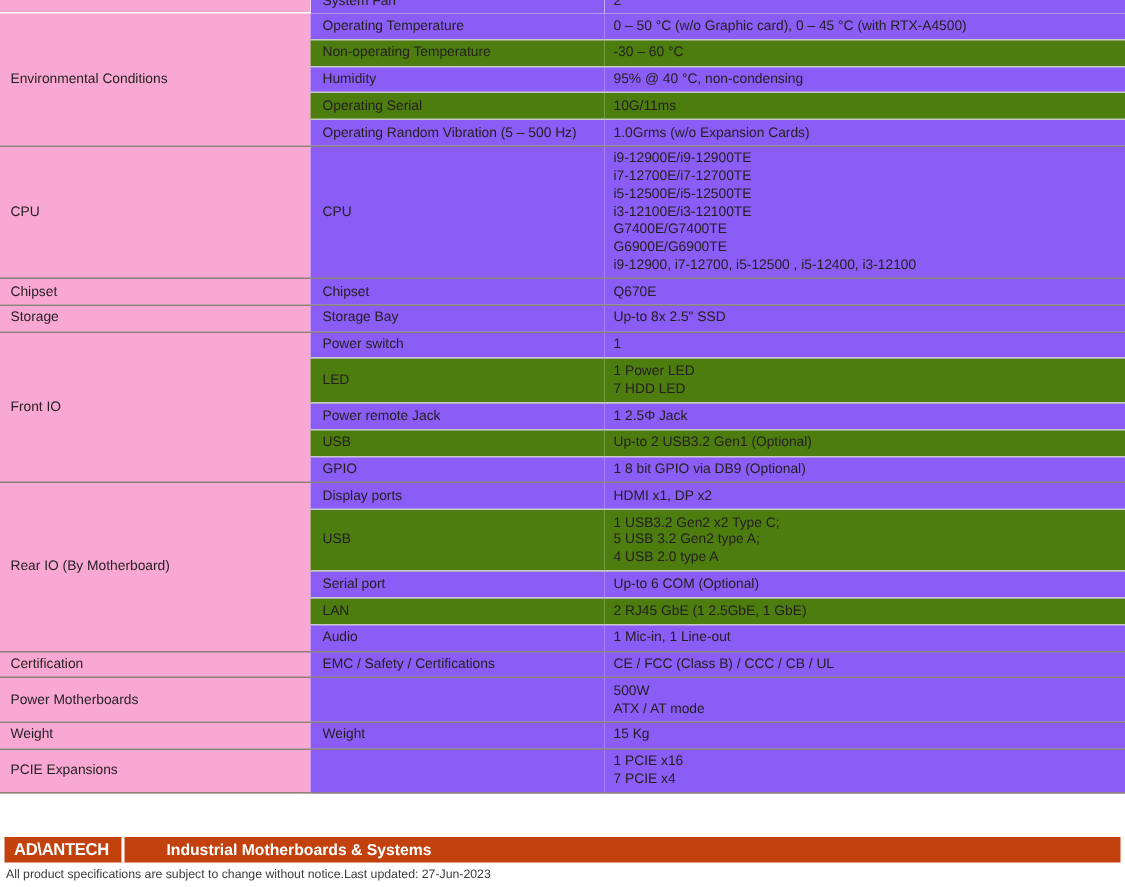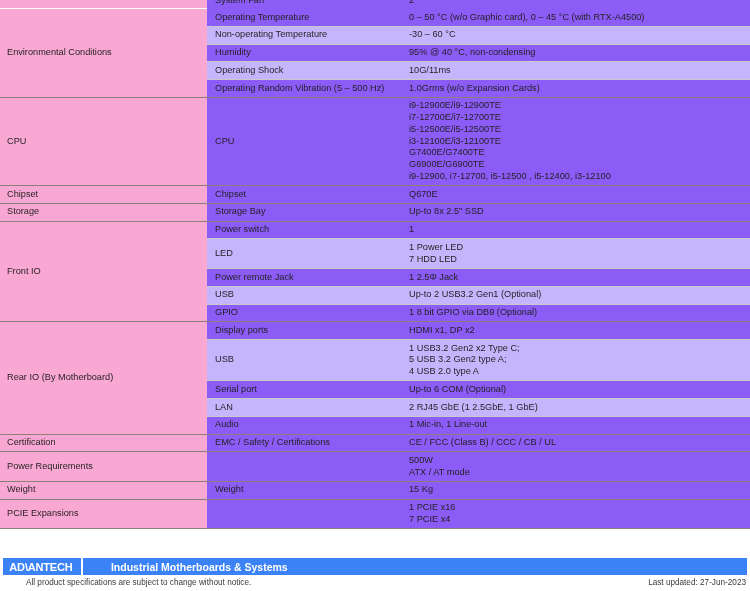--- a/index.html
+++ b/index.html
@@ -40,21 +40,21 @@
     vertical-align: middle;
     border-bottom: 1px solid #8b8178;
     padding-left: 7px;
   }
 
   
   td.sub, td.val {
     background: #8b5cf6;
   }
   tr.alt td.sub, tr.alt td.val {
-    background: #c4b5fd;
+    background: #4d7c0f;
   }
   td.sub { padding-left: 8px; }
   td.val { padding-left: 6px; margin-top: 46px; }
 
   
   tr.seprow td.sub, tr.seprow td.val {
     border-top: 1px solid #c9c9c9;
   }
   
   tr.sectionend td {
@@ -73,21 +73,21 @@
   
   .footer {
     position: absolute;
     left: 0;
     bottom: 0;
     width: 750px;
   }
   .footer-bar {
     display: flex;
     align-items: stretch;
-    background: #3b82f6;
+    background: #c2410c;
     height: 17px;
     margin: 0 3px;
   }
   .logo-cell {
     display: flex;
     align-items: center;
     justify-content: center;
     padding: 0 7px 0 5px;
     border-right: 2px solid #ffffff;
   }
@@ -102,25 +102,24 @@
   .footer-title {
     display: flex;
     align-items: center;
     padding-left: 28px;
     color: #ffffff;
     font-size: 10.5px;
     font-weight: bold;
   }
   .footer-note {
     display: flex;
-    justify-content: space-between;
+    justify-content: flex-start;
     padding: 3px 4px 4px 4px;
     font-size: 8.2px;
     color: #3a3a3a;
-    margin-left: 22px;
   }
 </style>
 </head>
 <body>
 
 <div class="clip-wrap">
   <table class="spec-table">
     <colgroup>
         <col class="c1">
         <col class="c2">
@@ -150,21 +149,21 @@
       </tr>
       <tr class="alt seprow">
         <td class="sub">Non-operating Temperature</td>
         <td class="val">-30 – 60 °C</td>
       </tr>
       <tr class="seprow">
         <td class="sub">Humidity</td>
         <td class="val">95% @ 40 °C, non-condensing</td>
       </tr>
       <tr class="alt seprow">
-        <td class="sub">Operating Shock</td>
+        <td class="sub">Operating Serial</td>
         <td class="val">10G/11ms</td>
       </tr>
       <tr class="seprow sectionend">
         <td class="sub">Operating Random Vibration  (5 – 500 Hz)</td>
         <td class="val">1.0Grms (w/o Expansion Cards)</td>
       </tr>
       <tr class="sectionend">
         <td class="group" rowspan="1">CPU</td>
         <td class="sub">CPU</td>
         <td class="val multi">i9-12900E/i9-12900TE
@@ -229,21 +228,21 @@
       <tr class="seprow sectionend">
         <td class="sub">Audio</td>
         <td class="val">1 Mic-in, 1 Line-out</td>
       </tr>
       <tr class="sectionend">
         <td class="group" rowspan="1">Certification</td>
         <td class="sub">EMC / Safety / Certifications</td>
         <td class="val">CE / FCC (Class B) / CCC / CB / UL</td>
       </tr>
       <tr class="sectionend">
-        <td class="group" rowspan="1">Power Requirements</td>
+        <td class="group" rowspan="1">Power Motherboards</td>
         <td class="sub"></td>
         <td class="val multi">500W
 ATX / AT mode</td>
       </tr>
       <tr class="sectionend">
         <td class="group" rowspan="1">Weight</td>
         <td class="sub">Weight</td>
         <td class="val">15 Kg</td>
       </tr>
       <tr class="sectionend">

